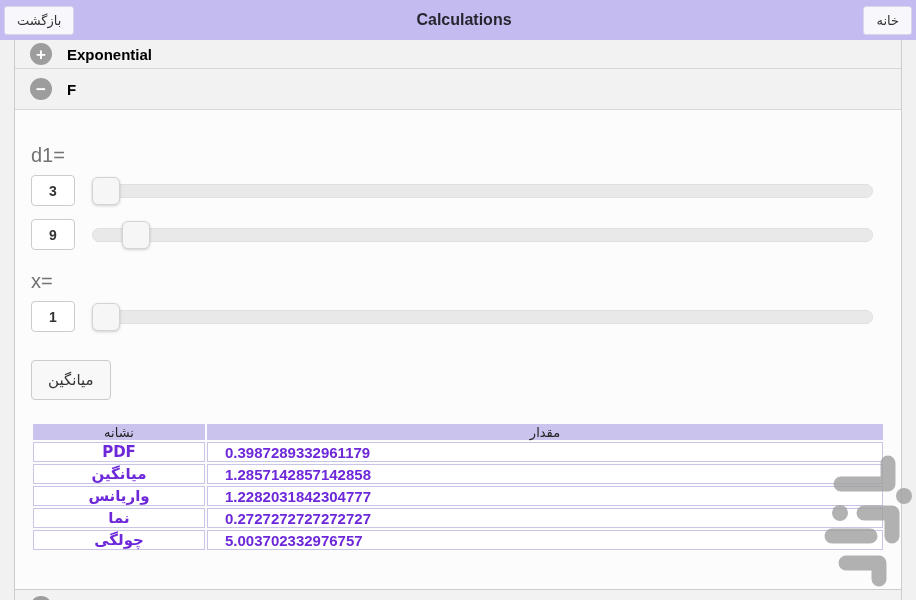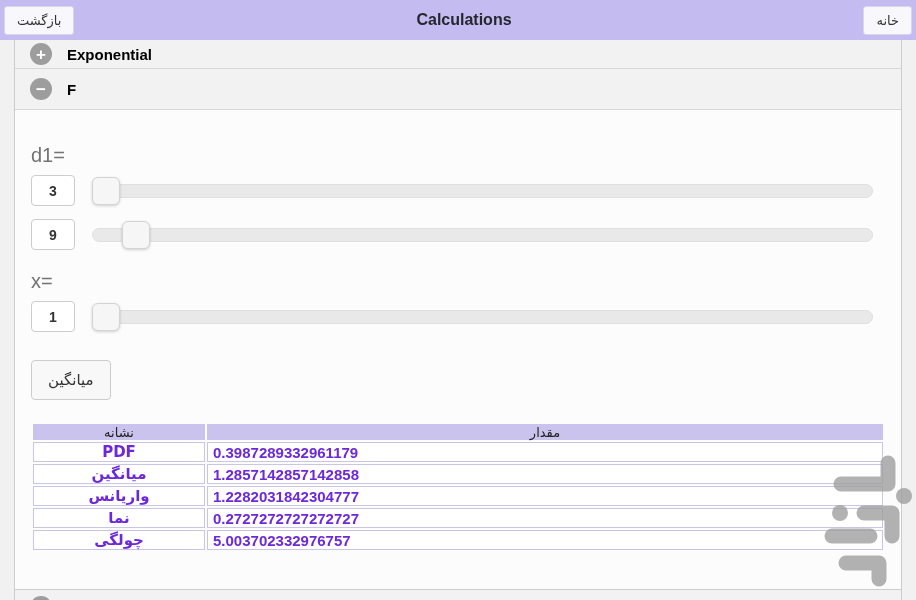--- a/index.html
+++ b/index.html
@@ -33,21 +33,21 @@
   .slider-thumb { position:absolute; top:0; width:28px; height:28px; background:#f6f6f6; border:1px solid #d4d4d4; border-radius:6px; box-shadow:0 1px 3px rgba(0,0,0,.18); cursor:grab; }
 
   .calc-btn { margin-top:16px; height:40px; padding:0 16px; background:#f8f8f8; border:1px solid #ccc; border-radius:4px; font-size:15px; color:#333; font-family:"DejaVu Sans",sans-serif; cursor:pointer; }
 
   
   .result-table { margin-top:22px; width:100%; border-collapse:separate; border-spacing:2px; table-layout:fixed; }
   .result-table th { background:var(--table-header-bg,#c9c3ee); font-weight:normal; font-size:13px; color:#222; height:16px; font-family:"DejaVu Sans",sans-serif; }
   .result-table th.col-sym { width:172px; }
   .result-table td { border:1px solid #c9c5e6; background:#fff; font-weight:bold; font-size:15px; color:#6d28d9; height:19px; padding:0; }
   .result-table td.sym { text-align:center; font-family:"DejaVu Sans",sans-serif; }
-  .result-table td.val { text-align:left; padding-left:5px; direction:ltr; font-family:"Liberation Sans",sans-serif; }
+  .result-table td.val { text-align:left; padding-left:17px; direction:ltr; font-family:"Liberation Sans",sans-serif; }
 
   
   .watermark { position:absolute; left:818px; top:450px; pointer-events:none; opacity:.8; }
 </style>
 </head>
 <body>
 
 <div class="page">
 
   <div class="topbar">

